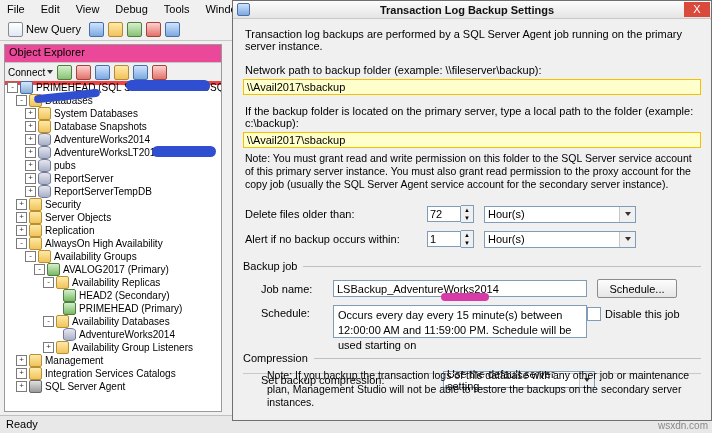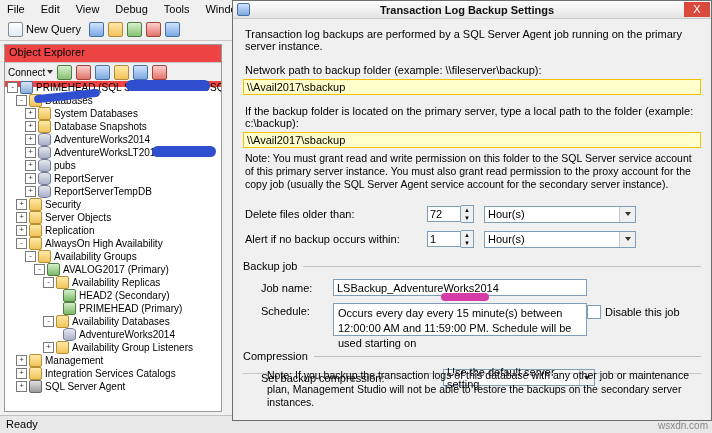--- a/index.html
+++ b/index.html
@@ -15,23 +15,23 @@
   .menubar{position:absolute;left:0;top:0;width:712px;height:18px;background:#f0f0f0;
     display:flex;align-items:center;padding-left:4px;gap:10px;font-size:11px;}
   .menubar span{padding:1px 3px;}
   .toolbar{position:absolute;left:0;top:18px;width:712px;height:22px;background:#f0f0f0;
     border-bottom:1px solid #c8c8c8;display:flex;align-items:center;gap:4px;padding-left:4px;}
   .newquery{display:flex;align-items:center;gap:3px;font-size:11px;padding:1px 4px;}
   .sqbox{width:13px;height:13px;border:1px solid #8a8a8a;background:linear-gradient(#fff,#dfe8f5);border-radius:2px;}
 
   
   .oe{position:absolute;left:4px;top:44px;width:216px;height:366px;background:#fff;border:1px solid #9a9a9a;}
-  .oe-title{height:15px;background:#ef4444;border-bottom:1px solid #c8c8c8;
+  .oe-title{height:15px;background:#ec4899;border-bottom:1px solid #c8c8c8;
      font-size:11px;padding:1px 4px;color:#000;}
-  .oe-toolbar{height:18px;background:#f0f0f0;border-bottom:6px solid #ef4444;
+  .oe-toolbar{height:18px;background:#f0f0f0;border-bottom:4px solid #ef4444;
      display:flex;align-items:center;gap:4px;padding-left:3px;}
   .oe-connect{font-size:10px;display:flex;align-items:center;gap:2px;}
   .caret{width:0;height:0;border-left:3px solid transparent;border-right:3px solid transparent;border-top:4px solid #333;}
   .mini-ico{width:13px;height:13px;border:1px solid #b08a3e;background:linear-gradient(#ffe9a8,#f2c259);border-radius:2px;}
   .mini-ico.b{background:linear-gradient(#cfe3ff,#7ca9e0);border-color:#4a6fa5;}
   .mini-ico.g{background:linear-gradient(#d6f0cd,#88c273);border-color:#4f7d42;}
   .mini-ico.r{background:linear-gradient(#ffd0cc,#e0736b);border-color:#a2443c;}
 
   .tree{position:absolute;left:0;top:34px;right:0;bottom:0;overflow:hidden;padding:2px 0 0 2px;}
   .node{display:flex;align-items:center;height:13px;white-space:nowrap;font-size:10px;}
@@ -328,20 +328,21 @@
       
       <div class="grp">
         <div class="grp-head">
           <span>Backup job</span>
           <span class="grp-line"></span>
         </div>
 
         <div class="row">
           <span class="rl" style="padding-left:18px;width:72px;">Job name:</span>
           <input class="inp" style="width: 254px;" value="LSBackup_AdventureWorks2014">
+          <button class="btn" style="margin-left:10px;width:80px;">Schedule...</button>
         </div>
 
         <div class="row" style="align-items:flex-start;">
           <span class="rl" style="padding-left:18px;width:72px;padding-top:2px;">Schedule:</span>
           <span class="sched-box" style="width:254px;height:33px;">Occurs every day every 15 minute(s) between 12:00:00 AM and 11:59:00 PM. Schedule will be used starting on</span>
           <span class="chk" style="margin-left:0;margin-top:2px;">
             <span class="chkbox"></span>
             <span>Disable this job</span>
           </span>
         </div>

